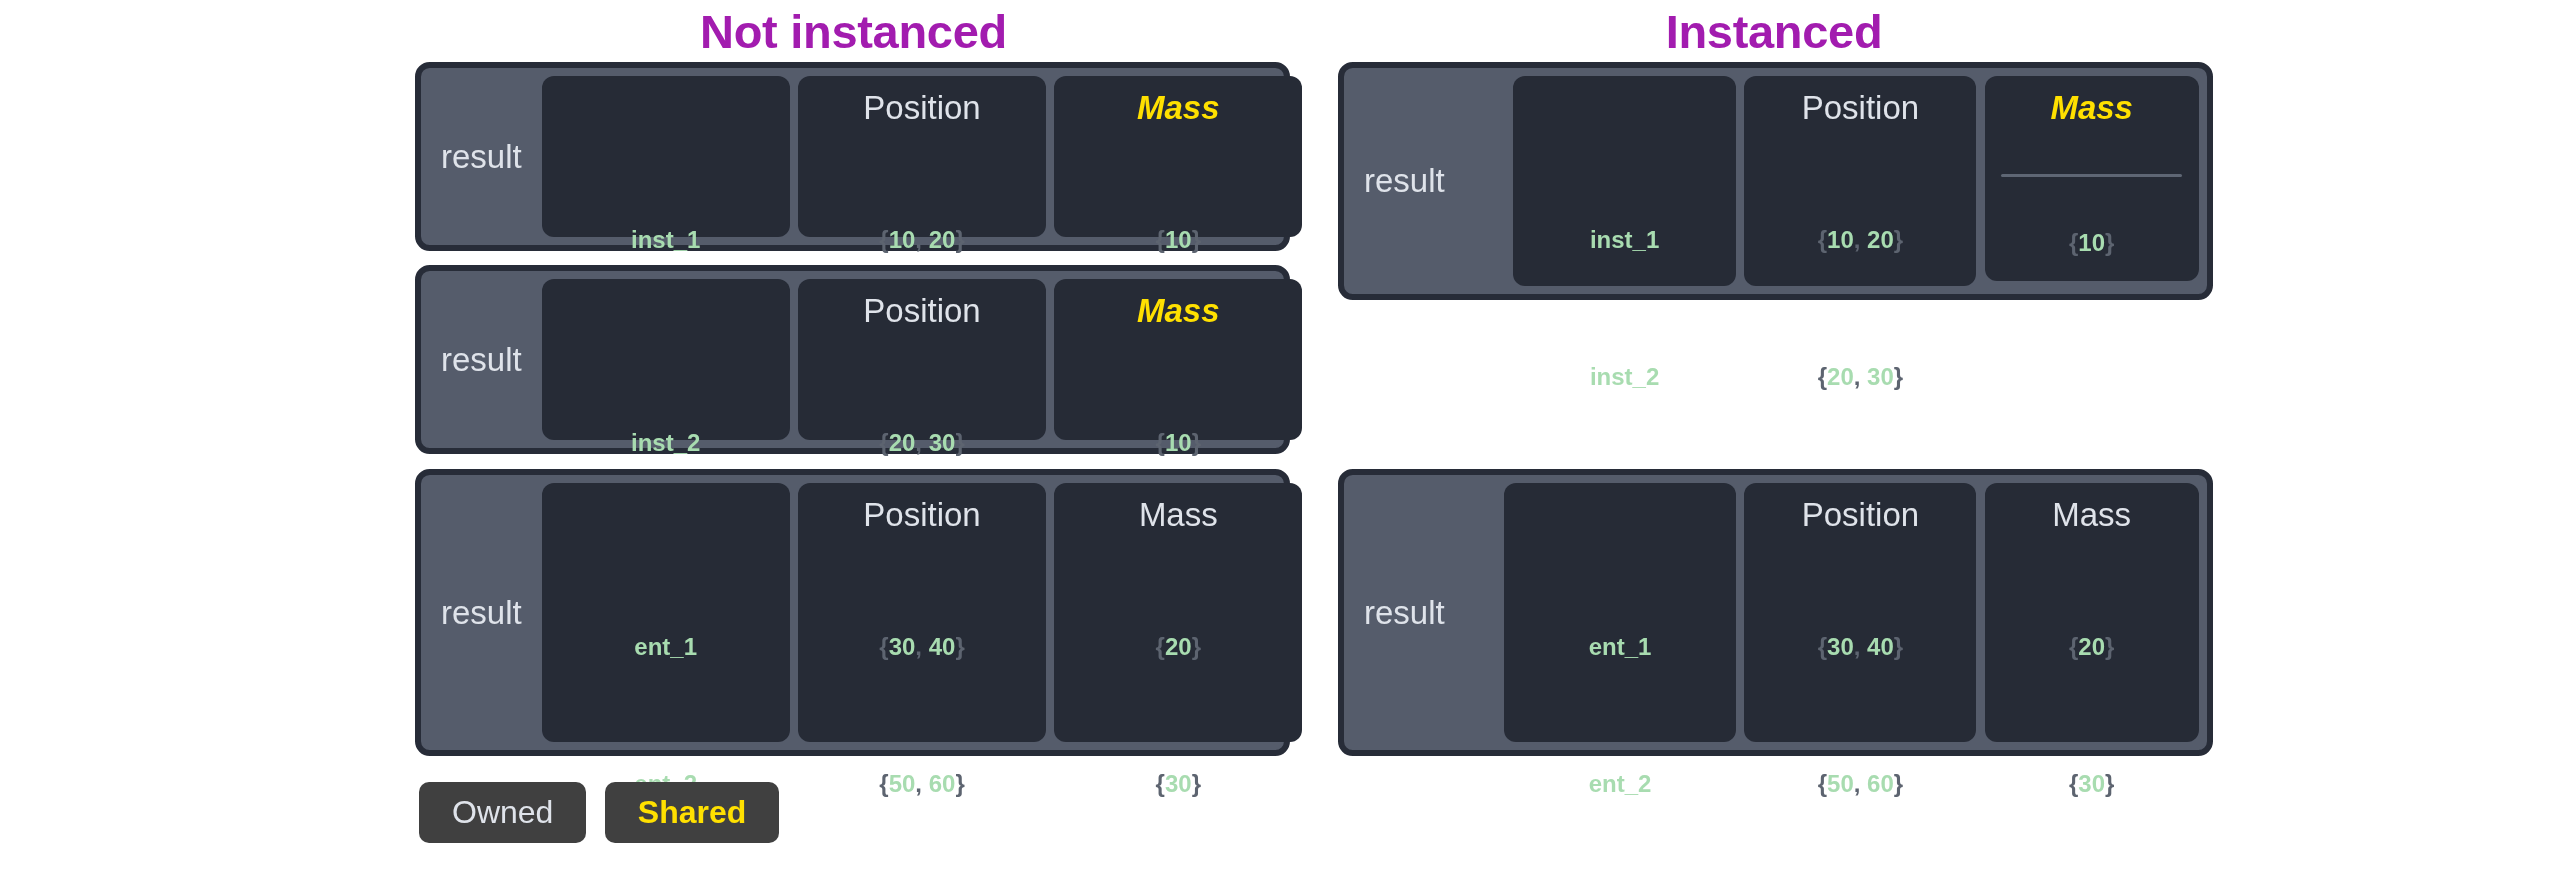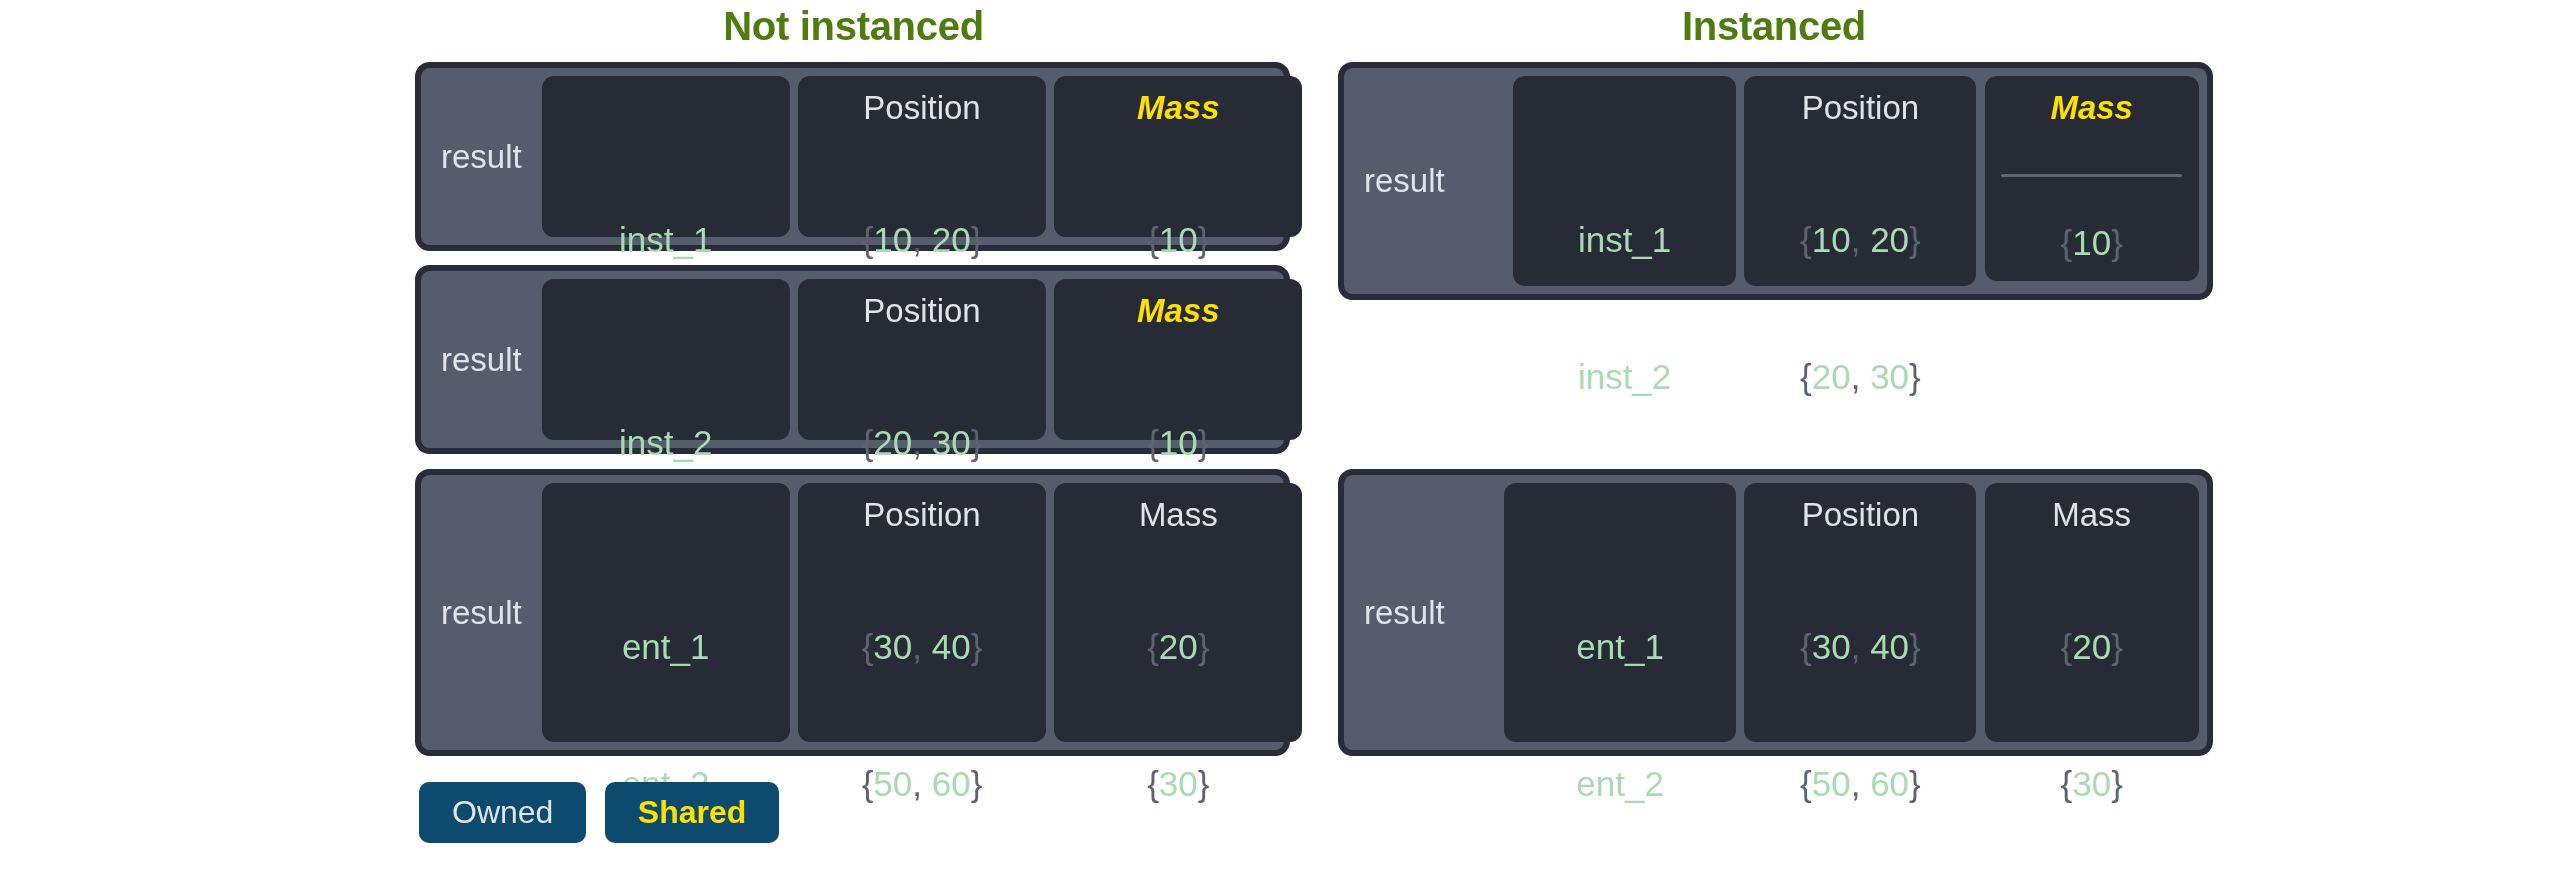--- a/index.html
+++ b/index.html
@@ -11,23 +11,23 @@
     width: 2576px;
     height: 870px;
     font-family: "Liberation Sans", sans-serif;
     position: relative;
     overflow: hidden;
   }
 
   
   .col-title {
     position: absolute;
-    font-size: 40px;
-    font-weight: bold;
-    color: #4d7c0f;
+    font-size: 47px;
+    font-weight: bold;
+    color: #a21caf;
     text-align: center;
     letter-spacing: -0.3px;
     white-space: nowrap;
   }
   #title-not-instanced { left: 422px; top: 3.7px; width: 863px; }
   #title-instanced     { left: 1338px; top: 3.7px; width: 872px; }
 
   
   .panel {
     position: absolute;
@@ -91,40 +91,41 @@
   .col-head.blank { color: transparent; }
 
   .rule {
     height: 2.8px;
     background: #5e6674;
     margin: 6.4px 16.5px 0 16.5px;
     border-radius: 1.8px;
   }
 
   .cell {
-    font-size: 35px;
+    font-size: 24px;
     text-align: center;
     color: #a8dcb0;
     height: 51px;
     line-height: 51px;
     white-space: nowrap;
     padding: 4px 13px;
+    font-weight: bold;
   }
   .cell .brace, .cell .comma { color: #5d6470; }
 
   
   .legend {
     position: absolute;
     display: flex;
     gap: 18.4px;
     left: 419px;
     top: 782px;
   }
   .legend-chip {
-    background: #0c4a6e;
+    background: #404040;
     border-radius: 10px;
     color: #dfe3ea;
     font-size: 32px;
     padding: 12px 33px;
     white-space: nowrap;
   }
   .legend-chip.shared {
     color: #ffe000;
     font-weight: bold;
   }

